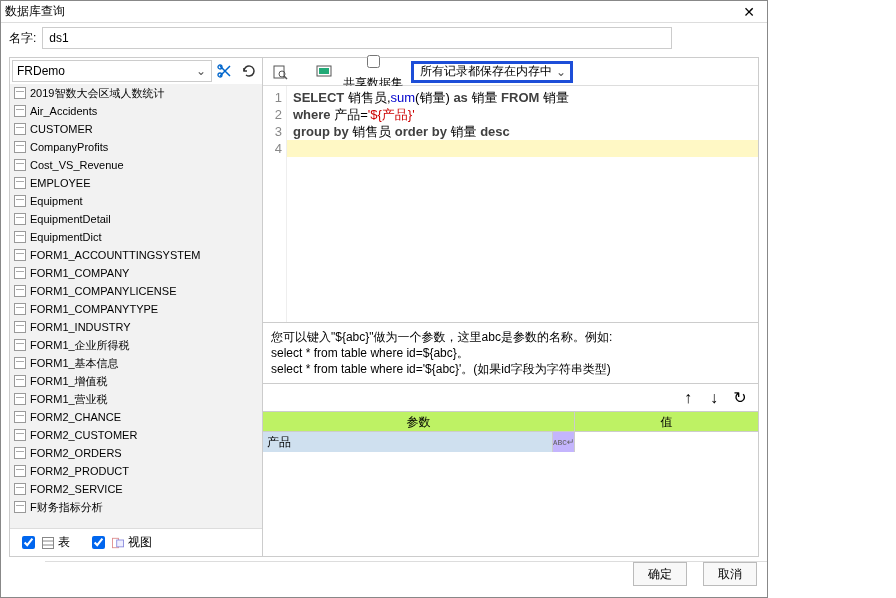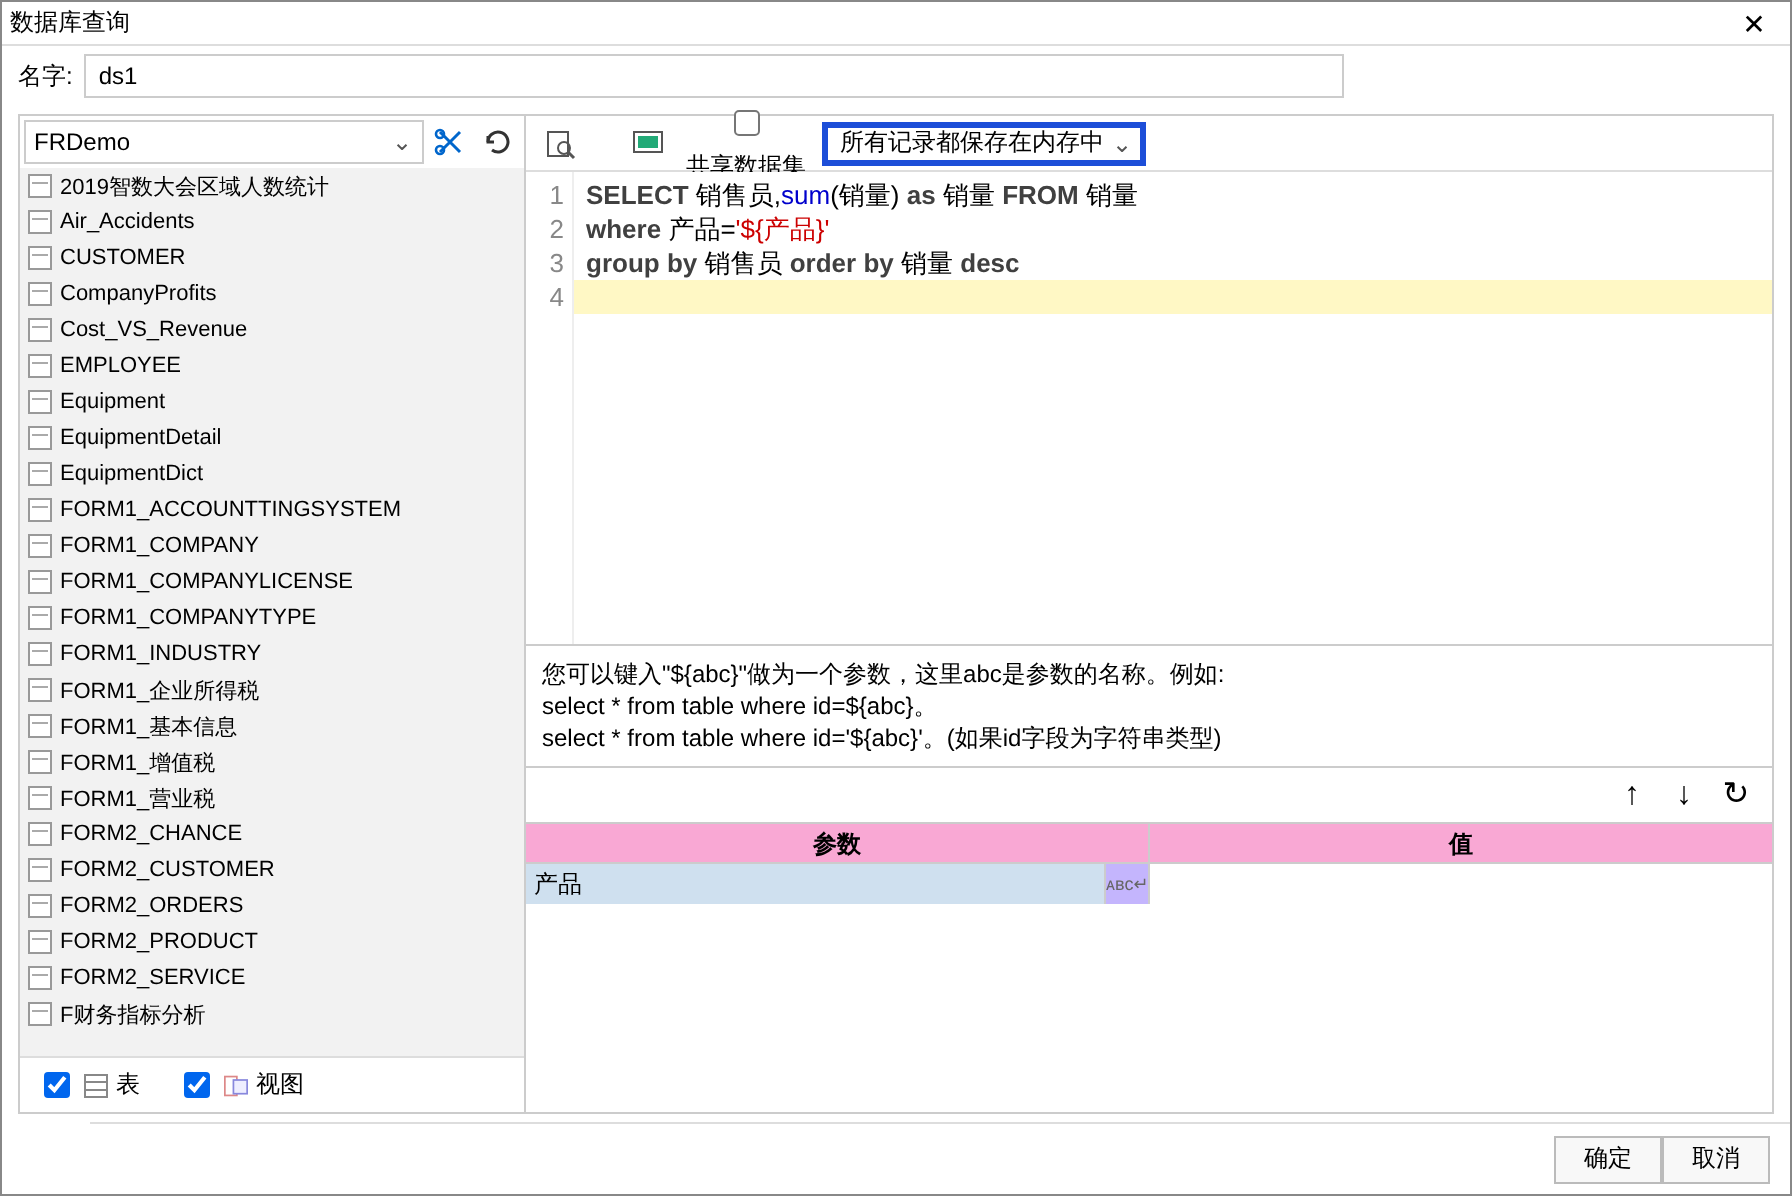--- a/index.html
+++ b/index.html
@@ -1,17 +1,17 @@
 <!DOCTYPE html>
 <html><head>
 <meta charset="utf-8">
 <style>
 * { box-sizing: border-box; font-family: "Microsoft YaHei", "SimSun", Arial, sans-serif; }
 body { margin: 0; background: #fff; font-size: 12px; color: #000; }
-.window { width: 896px; height: 598px; border: 1px solid #888; display: flex; flex-direction: column; background: #fff; }
+.window { width: 768px; height: 598px; border: 1px solid #888; display: flex; flex-direction: column; background: #fff; }
 .titlebar { display: flex; align-items: center; height: 22px; padding: 0 4px; border-bottom: 1px solid #ddd; background: #fff; }
 .titlebar .title { flex: 1; font-size: 12px; }
 .titlebar .close { width: 28px; text-align: center; font-size: 14px; cursor: pointer; }
 .name-row { display: flex; align-items: center; padding: 4px 8px; gap: 6px; }
 .name-row input { flex: 0 0 630px; height: 22px; border: 1px solid #ccc; padding: 0 6px; font-size: 12px; }
 .body { flex: 1; display: flex; padding: 4px 8px 4px 8px; gap: 0; min-height: 0; }
 .left-panel { width: 254px; display: flex; flex-direction: column; border: 1px solid #ccc; }
 .left-top { display: flex; align-items: center; height: 26px; gap: 2px; padding: 2px; }
 .combo { flex: 1; height: 22px; border: 1px solid #ccc; display: flex; align-items: center; padding: 0 4px; font-family: monospace; font-size: 12px; position: relative; background: #fff; }
 .combo .arrow { position: absolute; right: 2px; top: 2px; bottom: 2px; width: 16px; display: flex; align-items: center; justify-content: center; color: #555; }
@@ -36,31 +36,31 @@
 .gutter { width: 24px; background: #fff; border-right: 1px solid #eee; text-align: right; padding: 3px 4px 0 0; font-family: monospace; font-size: 13px; color: #888; line-height: 17px; }
 .code { flex: 1; padding: 3px 6px 0 6px; font-family: monospace; font-size: 13px; line-height: 17px; background: #fff; white-space: pre; overflow: hidden; }
 .code .kw { color: #404040; font-weight: bold; }
 .code .fn { color: #0000cc; }
 .code .str { color: #cc0000; }
 .code .cur-line { background: #fff8c5; display:block; margin: 0 -6px; padding: 0 6px; height:17px; }
 .help { border-top: 1px solid #ccc; padding: 6px 8px; font-size: 12px; line-height: 16px; font-family: "SimSun", monospace; }
 .param-bar { display: flex; justify-content: flex-end; padding: 4px 10px; gap: 10px; border-top: 1px solid #ccc; align-items:center; height:28px; }
 .param-bar .arrow-btn { width: 16px; text-align: center; cursor: pointer; font-size: 16px; line-height:1; }
 .param-table { border-top: 1px solid #ccc; }
-.param-header { display: flex; background: #f9a8d4; border-bottom: 1px solid #ccc; height: 20px; font-size: 12px; font-weight: bold; }
+.param-header { display: flex; background: #bef264; border-bottom: 1px solid #ccc; height: 20px; font-size: 12px; }
 .param-header .col { text-align: center; line-height: 20px; border-right: 1px solid #ccc; }
 .param-header .col:last-child { border-right: none; }
 .param-row { display: flex; height: 20px; }
 .param-row .cell { border-right: 1px solid #ccc; display: flex; align-items: center; padding: 0 4px; font-size: 12px; }
 .param-row .cell:last-child { border-right: none; }
 .param-row .pname { background: #cfe0ef; flex: 0 0 290px; }
 .param-row .ptype { flex: 0 0 22px; justify-content: center; background:#c4b5fd; font-size:9px; color:#666; text-align:center; padding:0; }
 .param-row .pval { flex: 1; background:#fff; }
 .param-body { height: 124px; }
-.footer { height: 36px; display: flex; align-items: center; justify-content: flex-end; padding: 0 10px; gap: 0; border-top: 1px solid #ddd; margin-left: 44px; }
+.footer { height: 36px; display: flex; justify-content: flex-end; padding: 0 10px; gap: 16px; border-top: 1px solid #ddd; margin-left: 44px; }
 .btn { min-width: 54px; height: 24px; border: 1px solid #bbb; background: #f8f8f8; font-size: 12px; cursor: pointer; }
 svg { display:block; }
 </style>
 </head>
 <body>
 
 <div class="window">
   <div class="titlebar">
     <div class="title">数据库查询</div>
     <div class="close">✕</div>

